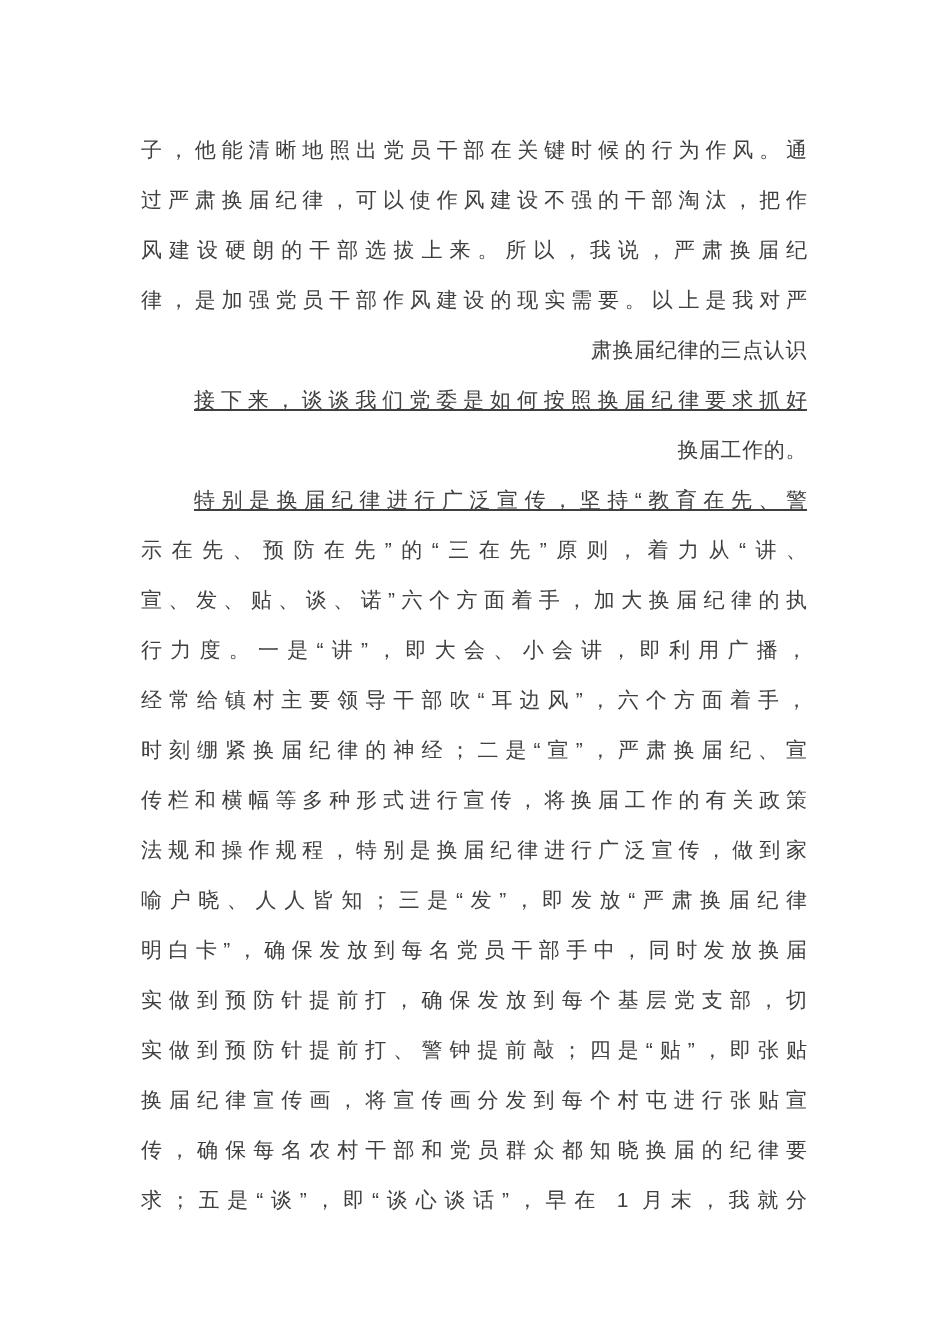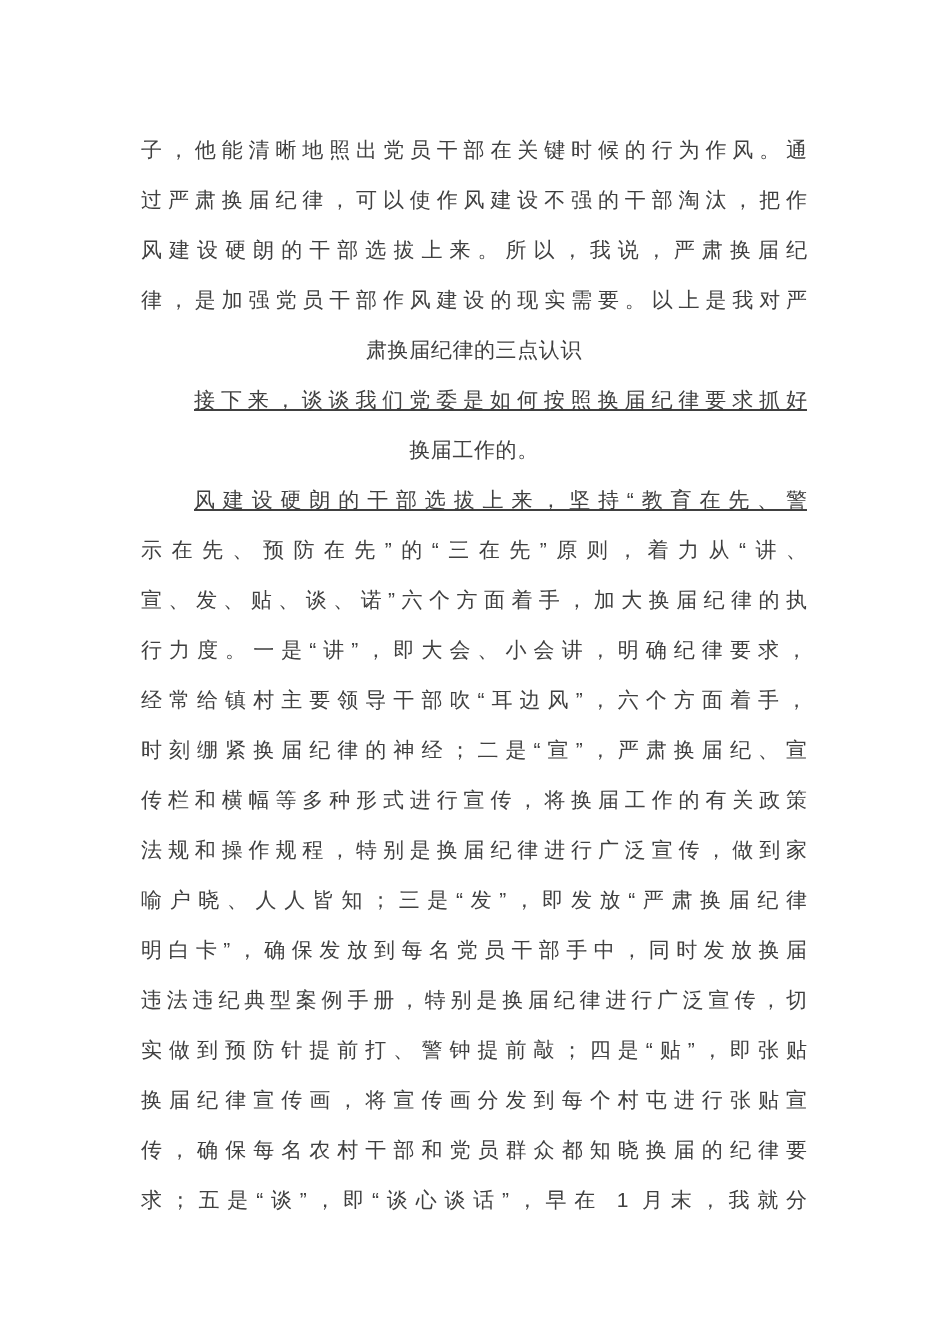--- a/index.html
+++ b/index.html
@@ -37,21 +37,21 @@
       text-align: justify;
       text-align-last: justify;
       text-justify: inter-character;
       letter-spacing: 0;
     }
     .line.indent {
       text-indent: 53px;
       text-decoration: underline;
     }
     .line.endline {
-      text-align: center;
+      text-align: right;
       text-align-last: auto;
       letter-spacing: 0.6px;
     }
   </style>
 </head>
 <body>
 
 <div class="doc-page">
   <div class="text-block">
 
@@ -62,31 +62,31 @@
       <div class="line">律，是加强党员干部作风建设的现实需要。以上是我对严</div>
       <div class="line endline">肃换届纪律的三点认识</div>
     </div>
 
     <div>
       <div class="line indent">接下来，谈谈我们党委是如何按照换届纪律要求抓好</div>
       <div class="line endline">换届工作的。</div>
     </div>
 
     <div>
-      <div class="line indent">风建设硬朗的干部选拔上来，坚持“教育在先、警</div>
+      <div class="line indent">特别是换届纪律进行广泛宣传，坚持“教育在先、警</div>
       <div class="line">示在先、预防在先”的“三在先”原则，着力从“讲、</div>
       <div class="line">宣、发、贴、谈、诺”六个方面着手，加大换届纪律的执</div>
-      <div class="line">行力度。一是“讲”，即大会、小会讲，明确纪律要求，</div>
+      <div class="line">行力度。一是“讲”，即大会、小会讲，即利用广播，</div>
       <div class="line">经常给镇村主要领导干部吹“耳边风”，六个方面着手，</div>
       <div class="line">时刻绷紧换届纪律的神经；二是“宣”，严肃换届纪、宣</div>
       <div class="line">传栏和横幅等多种形式进行宣传，将换届工作的有关政策</div>
       <div class="line">法规和操作规程，特别是换届纪律进行广泛宣传，做到家</div>
       <div class="line">喻户晓、人人皆知；三是“发”，即发放“严肃换届纪律</div>
       <div class="line">明白卡”，确保发放到每名党员干部手中，同时发放换届</div>
-      <div class="line">违法违纪典型案例手册，特别是换届纪律进行广泛宣传，切</div>
+      <div class="line">实做到预防针提前打，确保发放到每个基层党支部，切</div>
       <div class="line">实做到预防针提前打、警钟提前敲；四是“贴”，即张贴</div>
       <div class="line">换届纪律宣传画，将宣传画分发到每个村屯进行张贴宣</div>
       <div class="line">传，确保每名农村干部和党员群众都知晓换届的纪律要</div>
       <div class="line">求；五是“谈”，即“谈心谈话”，早在 1 月末，我就分</div>
     </div>
 
   </div>
 </div>
 
 </body></html>

